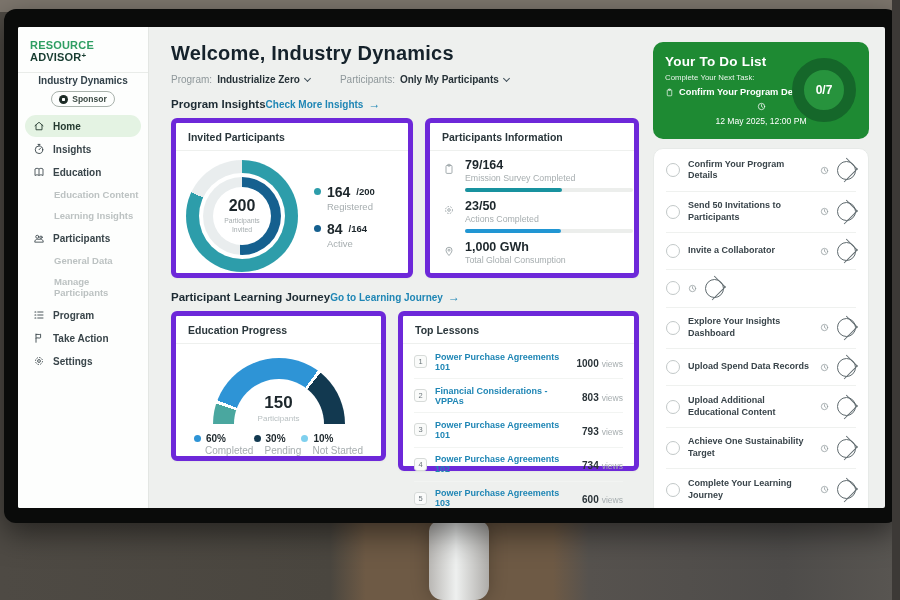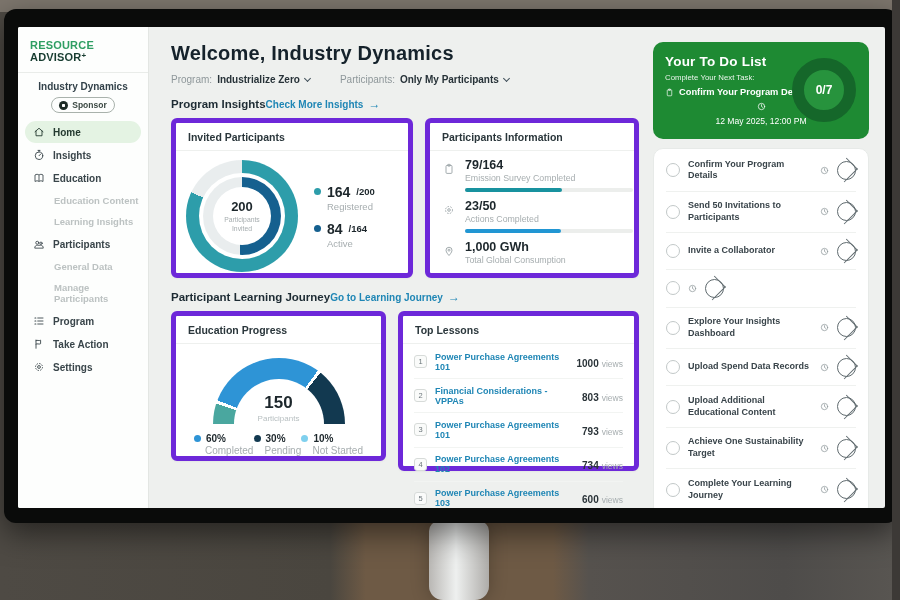--- a/index.html
+++ b/index.html
@@ -11,21 +11,21 @@
            background:linear-gradient(90deg,#b9b7b4,#eef0ef 45%,#aeaca9); box-shadow:0 0 18px rgba(0,0,0,.25); }
   .bezel { position:absolute; left:4px; top:9px; width:894px; height:514px; background:#0a0b0a;
            border-radius:12px; box-shadow:0 10px 30px rgba(0,0,0,.5); }
   .screen { position:absolute; left:14px; top:18px; width:867px; height:481px; background:#eef0ee;
             border-radius:2px; overflow:hidden; display:flex; }
 
   
   .sidebar { width:131px; background:#fdfefd; border-right:1px solid #e3e6e3; flex:none; }
   .logo { padding:12px 12px 9px; border-bottom:1px solid #e9ece9; font-size:11px; font-weight:800; letter-spacing:.2px; }
   .logo .b1 { color:#2f9e63; } .logo .b2 { color:#183d31; } .logo .bplus { color:#183d31; font-size:8px; vertical-align:top; }
-  .org { text-align:center; margin-top:8px; font-size:10px; font-weight:700; color:#33424a; }
+  .org { text-align:center; margin-top:2px; font-size:10px; font-weight:700; color:#33424a; }
   .sponsor { width:64px; margin:5px auto 8px; border:1px solid #a9b2ac; border-radius:10px; padding:2px 6px;
              display:flex; align-items:center; gap:4px; justify-content:center; }
   .sponsor-dot { width:9px; height:9px; border-radius:50%; background:radial-gradient(circle at 50% 50%, #fff 0 1.4px, #1d2b26 1.5px); flex:none; }
   .sponsor span { font-size:8.5px; color:#3c4a44; font-weight:600; }
   .nav { margin-top:2px; }
   .nav-item { display:flex; align-items:center; gap:8px; padding:5px 8px 5px 15px; margin:1px 0;
               font-size:10px; font-weight:700; color:#39454a; cursor:pointer; }
   .nav-item svg { width:12px; height:12px; flex:none; }
   .nav-item.active { background:#e4f3e3; border-radius:14px; margin:1px 7px; padding:5px 8px; color:#243a30; }
   .nav-sub { padding:5px 8px 5px 36px; font-size:9.5px; font-weight:600; color:#bcc2c2; cursor:pointer; }
@@ -48,21 +48,21 @@
   .card-head { padding:8px 12px 7px; border-bottom:1px solid #eef0ee; font-size:10.5px; font-weight:800; color:#2a363b; }
 
   .card-invited { width:242px; height:160px; }
   .invited-body { display:flex; align-items:center; gap:16px; padding:9px 10px; }
   .donut { position:relative; width:112px; height:112px; flex:none; }
   .donut-outer { position:absolute; inset:0; border-radius:50%; }
   .donut-gap { position:absolute; left:13px; top:13px; width:86px; height:86px; border-radius:50%; background:#fff; }
   .donut-inner { position:absolute; left:17px; top:17px; width:78px; height:78px; border-radius:50%; }
   .donut-hole { position:absolute; left:27px; top:27px; width:58px; height:58px; border-radius:50%; background:#fff;
                 display:flex; flex-direction:column; align-items:center; justify-content:center; text-align:center; }
-  .donut-hole .dv { font-size:13px; font-weight:800; color:#1c262b; }
+  .donut-hole .dv { font-size:16px; font-weight:800; color:#1c262b; }
   .donut-hole .dl { font-size:6.8px; color:#a6adaf; width:50px; line-height:1.3; margin-top:2px; }
   .dlegend-item { margin:9px 0; }
   .dlegend-top { display:flex; align-items:center; gap:6px; }
   .dot { width:7px; height:7px; border-radius:50%; flex:none; }
   .dlegend-val { font-size:14px; font-weight:800; color:#1c262b; }
   .dlegend-total { font-size:9.5px; font-weight:800; color:#1c262b; }
   .dlegend-label { font-size:9.5px; color:#a6adaf; margin-left:13px; margin-top:1px; }
 
   .card-info { width:214px; height:160px; }
   .info-body { padding:7px 13px 0; }

